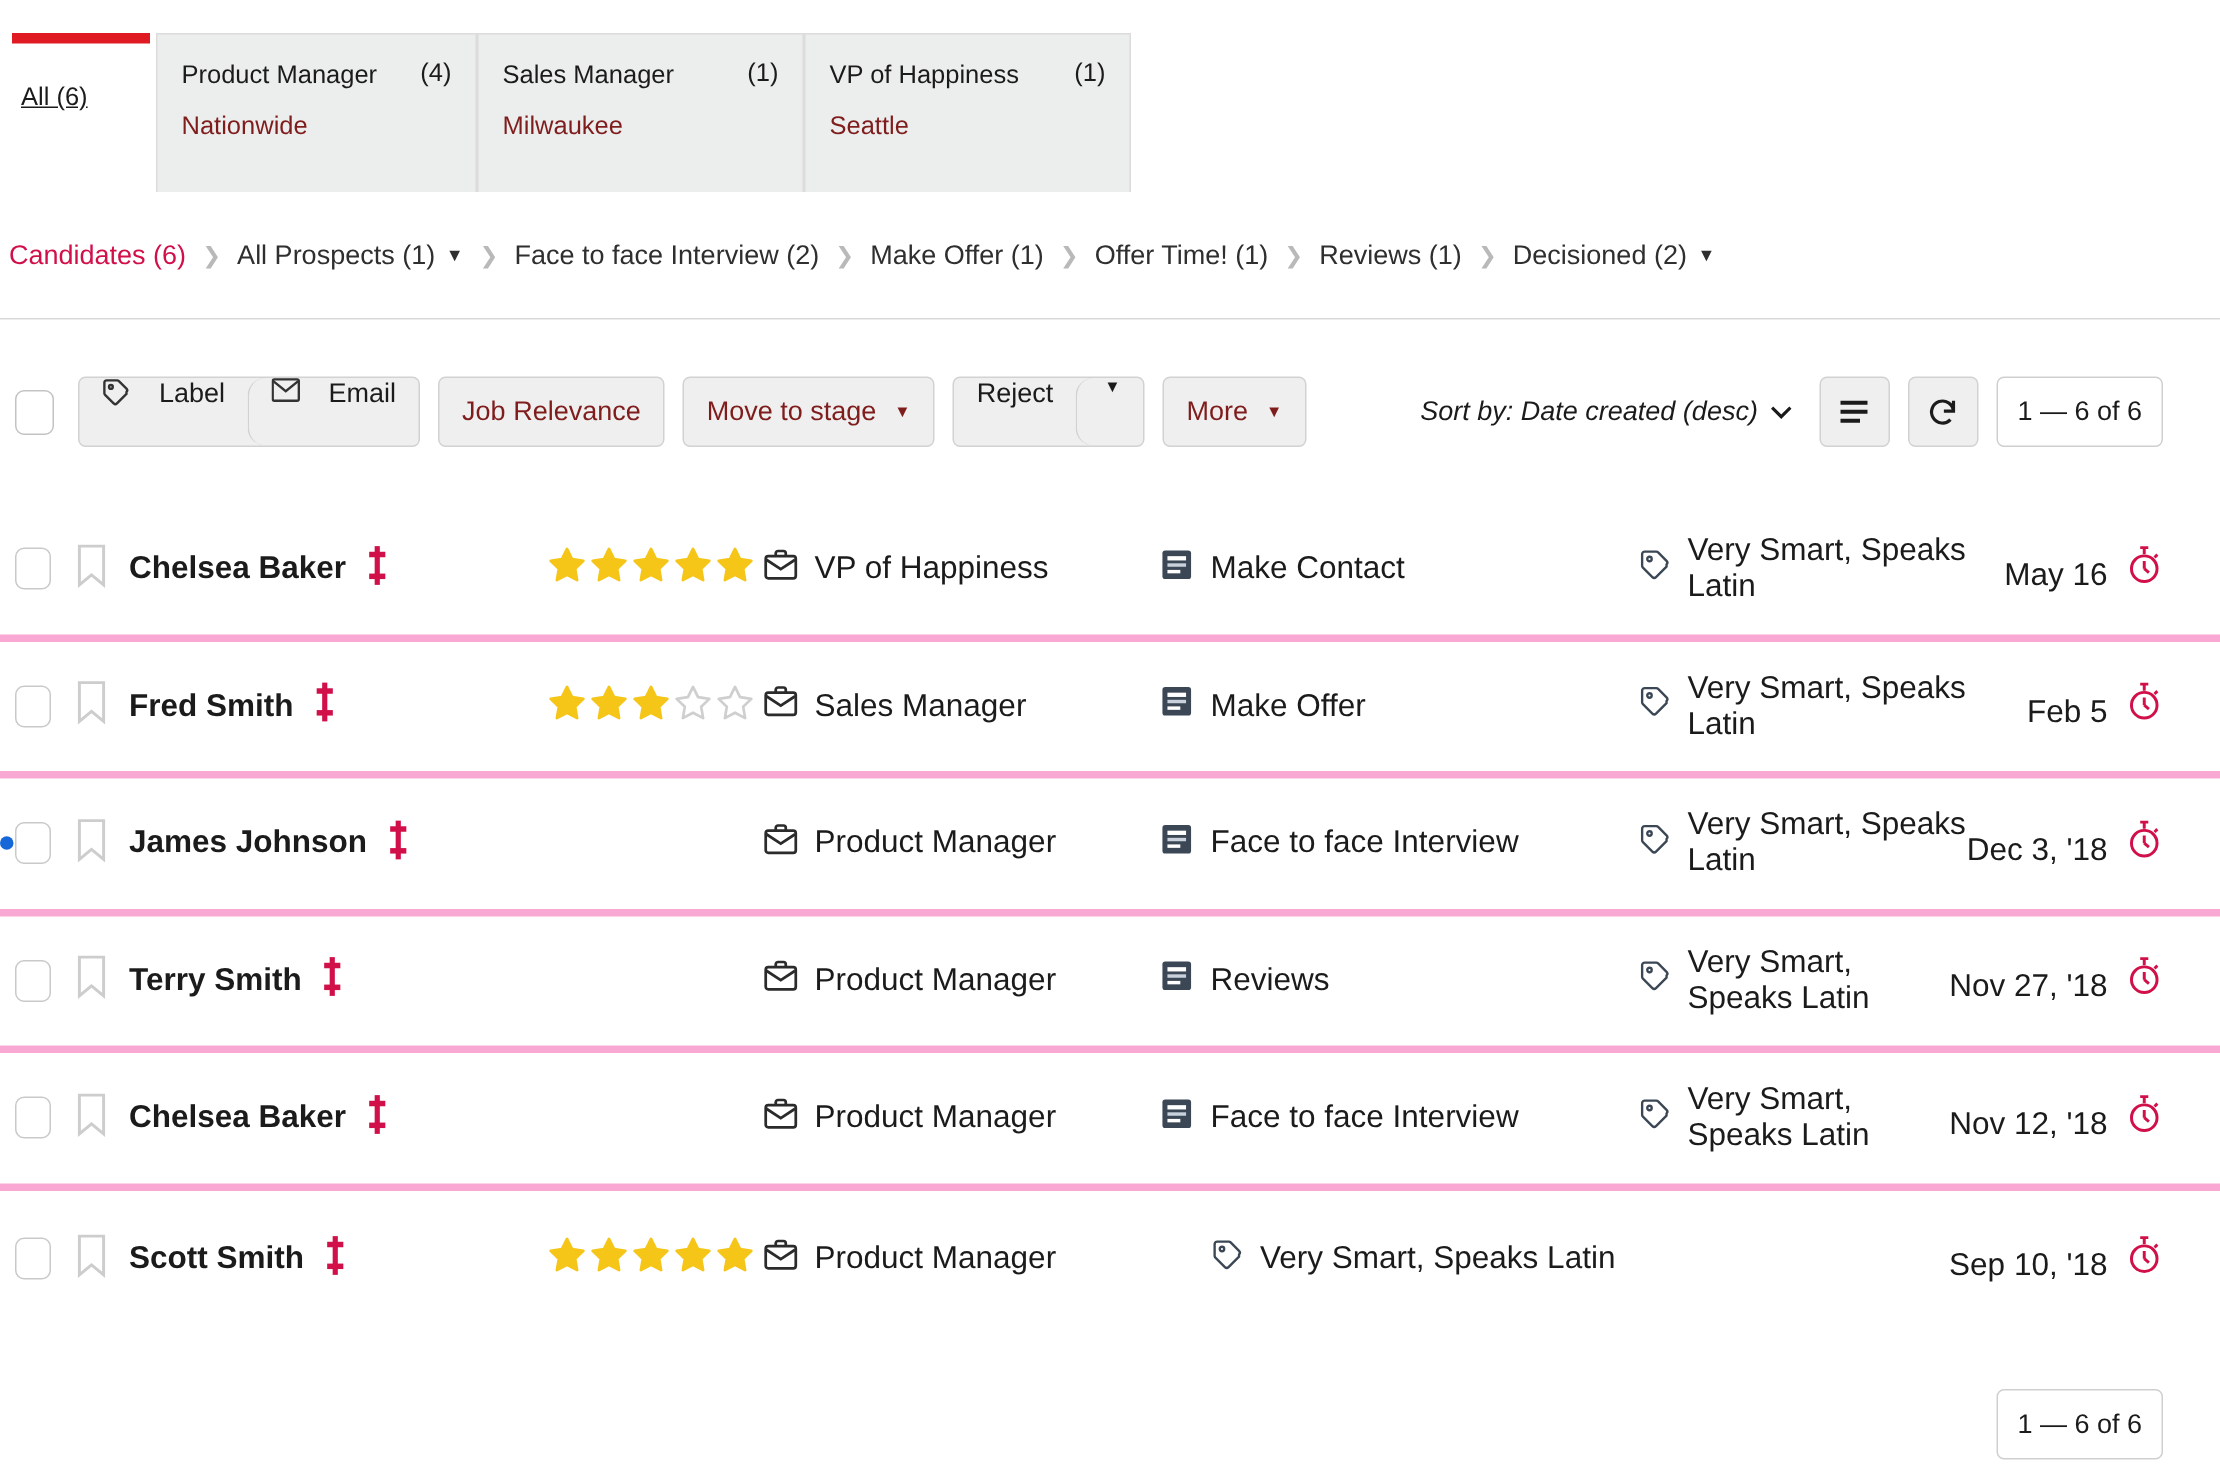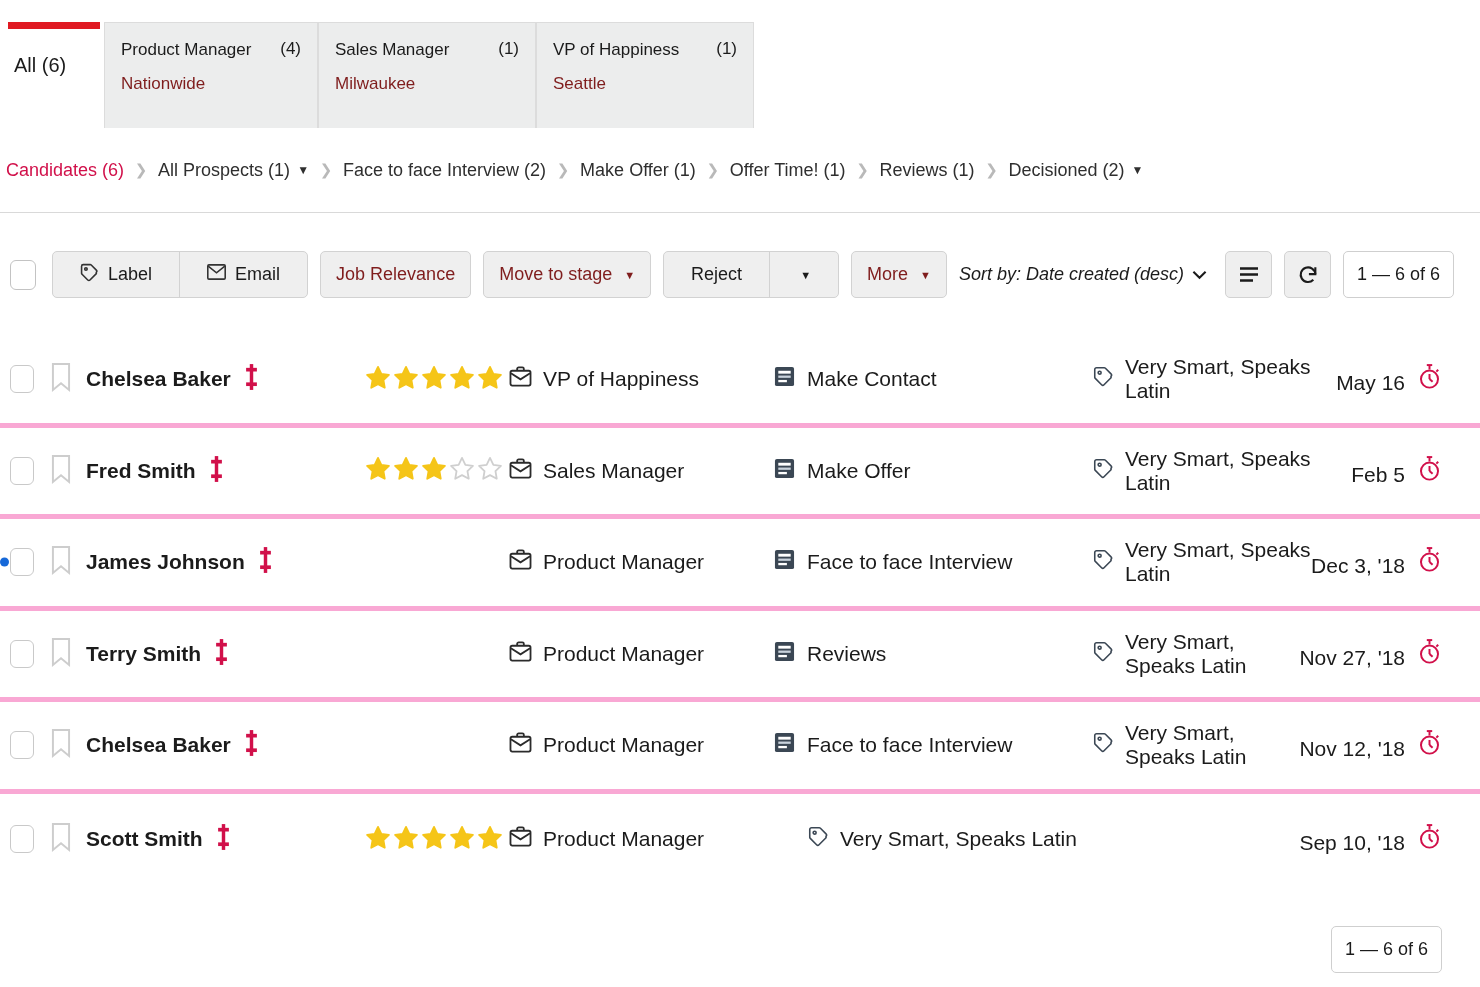--- a/index.html
+++ b/index.html
@@ -73,25 +73,26 @@
     color: #1b1b1b;
   }
   .tab-sub {
     font-size: 17px;
     color: #7f1d1d;
     line-height: 22px;
     margin-top: 12px;
     white-space: nowrap;
   }
   .tab-all-label {
-    font-size: 20px;
+    font-size: 17px;
     color: #1b1b1b;
     line-height: 22px;
     margin-top: 16px;
     white-space: nowrap;
+    text-decoration: underline;
   }
 
   
   .pipeline {
     position: absolute;
     top: 128px; left: 0;
     width: 1480px; height: 85px;
     border-bottom: 1px solid #d9d9d9;
     display: flex;
     align-items: center;
@@ -155,26 +156,26 @@
     display: flex;
     height: 47px;
     background: #efefef;
     border: 1px solid #d2d2d2;
     border-radius: 5px;
     margin-right: 12px;
     flex: none;
     overflow: hidden;
   }
   .btn-group .seg {
-    display: flex; align-items: center; gap: 9px;
-    padding: 0 27px;
+    display: flex; align-items: flex-start; gap: 19px;
+    padding: 0 15px;
     font-size: 18px;
     cursor: pointer;
   }
-  .btn-group .seg + .seg { border-left: 1px solid #d2d2d2; }
+  .btn-group .seg + .seg { border-left: 1px solid #d2d2d2; border-radius: 12px; }
   .btn .cd, .btn-group .cd { font-size: 11px; margin-left: 3px; }
   .spacer { flex: 1 1 auto; }
   .sortby {
     font-size: 18px;
     color: #1b1b1b;
     display: flex; align-items: flex-end; gap: 8px;
     margin-right: 18px;
     cursor: pointer;
     white-space: nowrap;
     font-style: italic;

